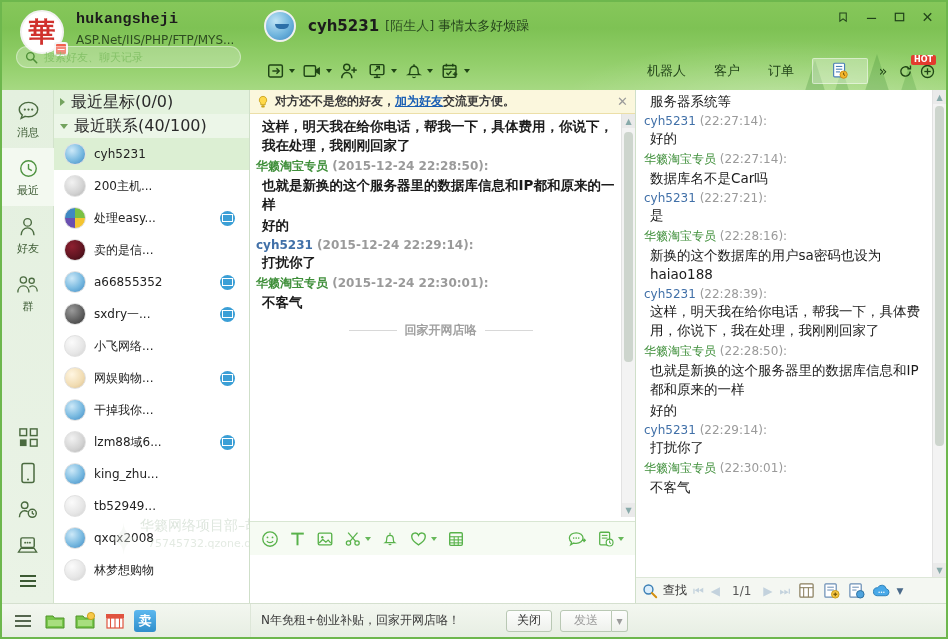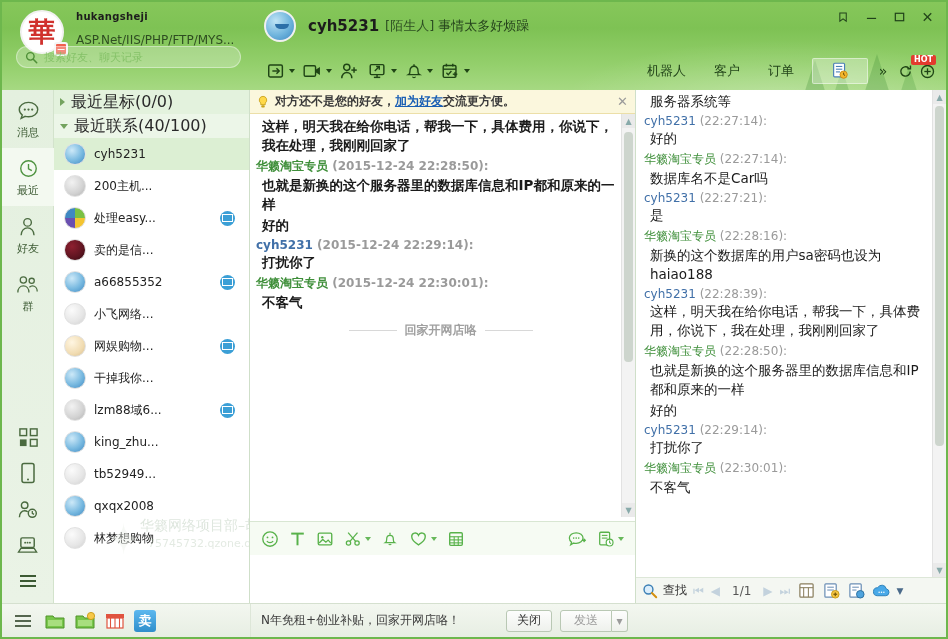--- a/index.html
+++ b/index.html
@@ -36,21 +36,21 @@
   }
   .avatar-big .hua {
     position:absolute; inset:0; display:flex; align-items:center; justify-content:center;
     color:#d0312d; font-size:27px; font-weight:bold; font-family:"DejaVu Sans", sans-serif;
   }
   .status-dot {
     position:absolute; left:44px; top:36px; width:14px; height:14px; border-radius:3px;
     background:#f0604d; border:2px solid #f4f4f4; display:flex;align-items:center;justify-content:center;
     color:#fff; font-size:11px; line-height:9px;
   }
-  .nick { position:absolute; left:66px; top:5px; font-size:10px; font-weight:bold; color:#1d1d1d; letter-spacing:.3px;}
+  .nick { position:absolute; left:66px; top:5px; font-size:15px; font-weight:bold; color:#1d1d1d; letter-spacing:.3px;font-family:Liberation Mono, monospace;}
   .signature { position:absolute; left:66px; top:27px; font-size:12px; color:#2e4d21; white-space:nowrap; }
 
   
   .searchbox {
     position:absolute; left:14px; top:44px; width:225px; height:22px; border-radius:11px;
     background:rgba(255,255,255,.26); border:1px solid rgba(255,255,255,.38);
     display:flex; align-items:center; padding-left:8px;
   }
   .searchbox .ph { font-size:11px; color:#7fbe62; margin-left:6px; opacity:.85; }
 
@@ -447,20 +447,25 @@
           <div class="cname">处理easy...</div>
           <div class="cbadge"></div>
         </div>
         <div class="citem">
           <div class="cav" style="background: radial-gradient(circle at 35% 32%, rgb(142, 32, 48) 0%, rgb(93, 20, 32) 60%, rgb(46, 10, 16) 100%);"></div>
           <div class="cname">卖的是信...</div>
         </div>
         <div class="citem">
           <div class="cav" style="background: radial-gradient(circle at 35% 32%, rgb(205, 233, 248) 0%, rgb(120, 185, 224) 55%, rgb(63, 136, 194) 100%);"></div>
           <div class="cname">a66855352</div>
+          <div class="cbadge"></div>
+        </div>
+        <div class="citem">
+          <div class="cav" style="background: radial-gradient(circle at 35% 32%, rgb(154, 154, 154) 0%, rgb(92, 92, 92) 60%, rgb(52, 52, 52) 100%);"></div>
+          <div class="cname">sxdry一...</div>
           <div class="cbadge"></div>
         </div>
         <div class="citem">
           <div class="cav" style="background: radial-gradient(circle at 35% 32%, rgb(251, 251, 251) 0%, rgb(230, 230, 230) 60%, rgb(207, 207, 207) 100%);"></div>
           <div class="cname">小飞网络...</div>
         </div>
         <div class="citem">
           <div class="cav" style="background: radial-gradient(circle at 35% 32%, rgb(255, 246, 226) 0%, rgb(241, 220, 178) 60%, rgb(216, 189, 140) 100%);"></div>
           <div class="cname">网娱购物...</div>
           <div class="cbadge"></div>

